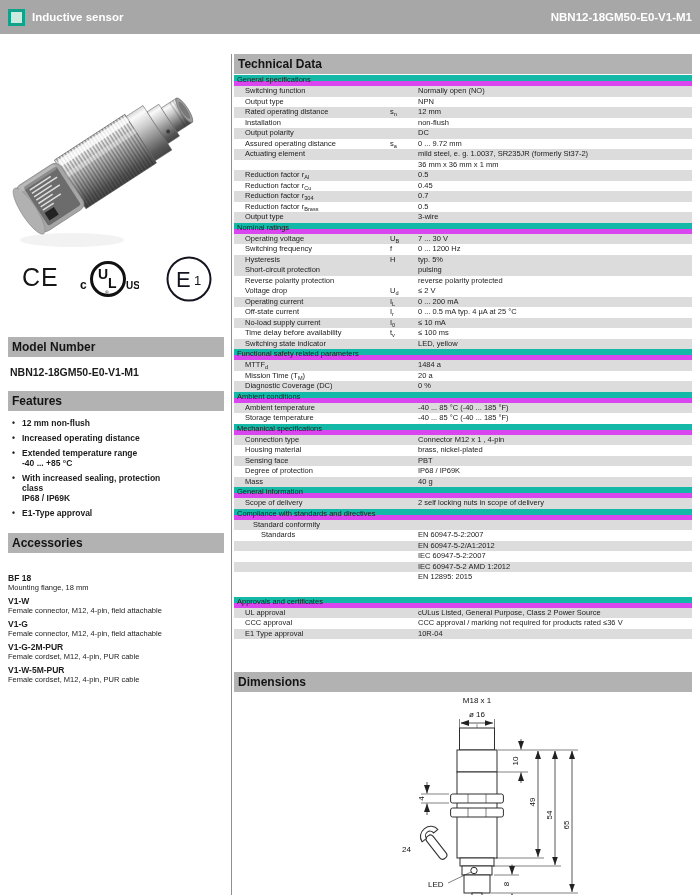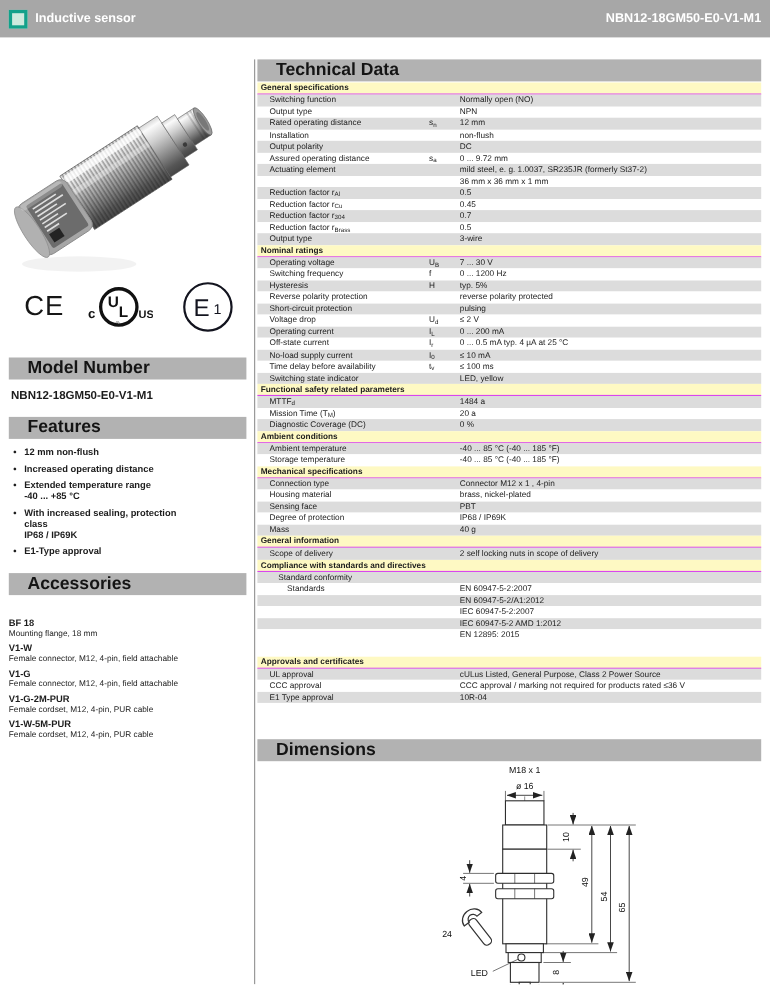--- a/index.html
+++ b/index.html
@@ -7,21 +7,21 @@
   body { font-family:"Liberation Sans", sans-serif; color:#1c1c1c; }
   .page { position:relative; width:700px; height:895px; background:#fff; overflow:hidden; }
 
   
   .topbar { position:absolute; left:0; top:0; width:700px; height:34px; background:var(--topbar-gray); display:flex; align-items:center; }
   .topbar .sq { width:17px; height:17px; margin-left:8px; background:var(--mint); border:3px solid var(--teal); }
   .topbar .t-left { color:#fff; font-weight:bold; font-size:11.5px; margin-left:7px; flex:1; }
   .topbar .t-right { color:#fff; font-weight:bold; font-size:11.5px; margin-right:8px; }
 
   
-  .bar { height:20px; background:var(--bar-gray); font-size:16px; font-weight:bold; color:#141414; line-height:20px; padding-left:17px; }
+  .bar { height:20px; background:var(--bar-gray); font-size:12px; font-weight:bold; color:#141414; line-height:20px; padding-left:4px; }
 
   
   .left-col { position:absolute; left:8px; top:30px; width:216px; }
   .photo { position:relative; height:275px; }
   .photo svg.sensor { position:absolute; left:2px; top:14px; }
   .marks { position:absolute; left:14px; bottom:2px; display:flex; align-items:center; }
   .model-number { font-size:10.5px; font-weight:bold; padding:9px 0 13px 2px; }
   .features { padding:7px 0 10px 0; }
   .feat { display:flex; font-size:8.5px; font-weight:bold; line-height:10px; margin-bottom:5px; }
   .feat .bull { width:14px; padding-left:4px; }
@@ -30,21 +30,21 @@
   .acc { margin-bottom:4px; }
   .acc .aname { font-size:8.5px; font-weight:bold; line-height:10px; }
   .acc .adesc { font-size:7.5px; line-height:9px; }
 
   
   .right-col { position:absolute; left:231px; top:54px; bottom:0; width:461px; border-left:1px solid #8f8f8f; padding-left:2px; }
   .ttable { margin-top:1px; }
   .t-line { display:flex; height:10.5px; line-height:10.6px; font-size:7.5px; }
   .t-line.g { background:var(--row-gray); }
   .t-line.w { background:#fff; }
-  .t-line.title { font-weight:bold; background:#fef9c3; border-bottom:1px solid #d946ef; padding-left:3px; height:11px; }
+  .t-line.title { font-weight:normal; background:#14b8a6; border-bottom:5px solid #d946ef; padding-left:3px; height:11px; }
   .tsec.gap { margin-top:14px; }
   .lab { width:156px; padding-left:11px; overflow:hidden; white-space:nowrap; }
   .lab.ind2 { padding-left:19px; }
   .lab.ind3 { padding-left:27px; }
   .sym { width:28px; }
   .val { flex:1; white-space:nowrap; overflow:hidden; }
   .sb { font-size:5.6px; vertical-align:-1.5px; }
   .dim-bar { margin-top:33px; }
   .drawing { margin:2px 0 0 138px; }
 
@@ -130,21 +130,21 @@
         </svg>
 
         <svg width="48" height="48" viewBox="0 0 48 48" style="margin-left:26px;">
           <circle cx="24" cy="24" r="21.5" fill="#fff" stroke="#13141f" stroke-width="2"></circle>
           <text x="11" y="32" font-size="22" fill="#13141f">E</text>
           <text x="29" y="30" font-size="13" fill="#13141f">1</text>
         </svg>
       </div>
     </div>
 
-    <div class="bar" style="margin-top:20px;">Model Number</div>
+    <div class="bar" style="margin-top:32px;">Model Number</div>
     <div class="model-number">NBN12-18GM50-E0-V1-M1</div>
 
     <div class="bar">Features</div>
     <div class="features" id="features-list">
         <div class="feat">
           <span class="bull">•</span>
           <span class="ftxt">12 mm non-flush</span>
         </div>
         <div class="feat">
           <span class="bull">•</span>
@@ -273,29 +273,29 @@
           <div class="t-line w">
             <span class="lab">Switching frequency</span>
             <span class="sym">f</span>
             <span class="val">0 ... 1200 Hz</span>
           </div>
           <div class="t-line g">
             <span class="lab">Hysteresis</span>
             <span class="sym">H</span>
             <span class="val">typ. 5%</span>
           </div>
+          <div class="t-line g">
+            <span class="lab">Short-circuit protection</span>
+            <span class="sym"></span>
+            <span class="val">pulsing</span>
+          </div>
           <div class="t-line w">
             <span class="lab">Reverse polarity protection</span>
             <span class="sym"></span>
             <span class="val">reverse polarity protected</span>
-          </div>
-          <div class="t-line g">
-            <span class="lab">Short-circuit protection</span>
-            <span class="sym"></span>
-            <span class="val">pulsing</span>
           </div>
           <div class="t-line w">
             <span class="lab">Voltage drop</span>
             <span class="sym">U<span class="sb">d</span></span>
             <span class="val">≤ 2 V</span>
           </div>
           <div class="t-line g">
             <span class="lab">Operating current</span>
             <span class="sym">I<span class="sb">L</span></span>
             <span class="val">0 ... 200 mA</span>

